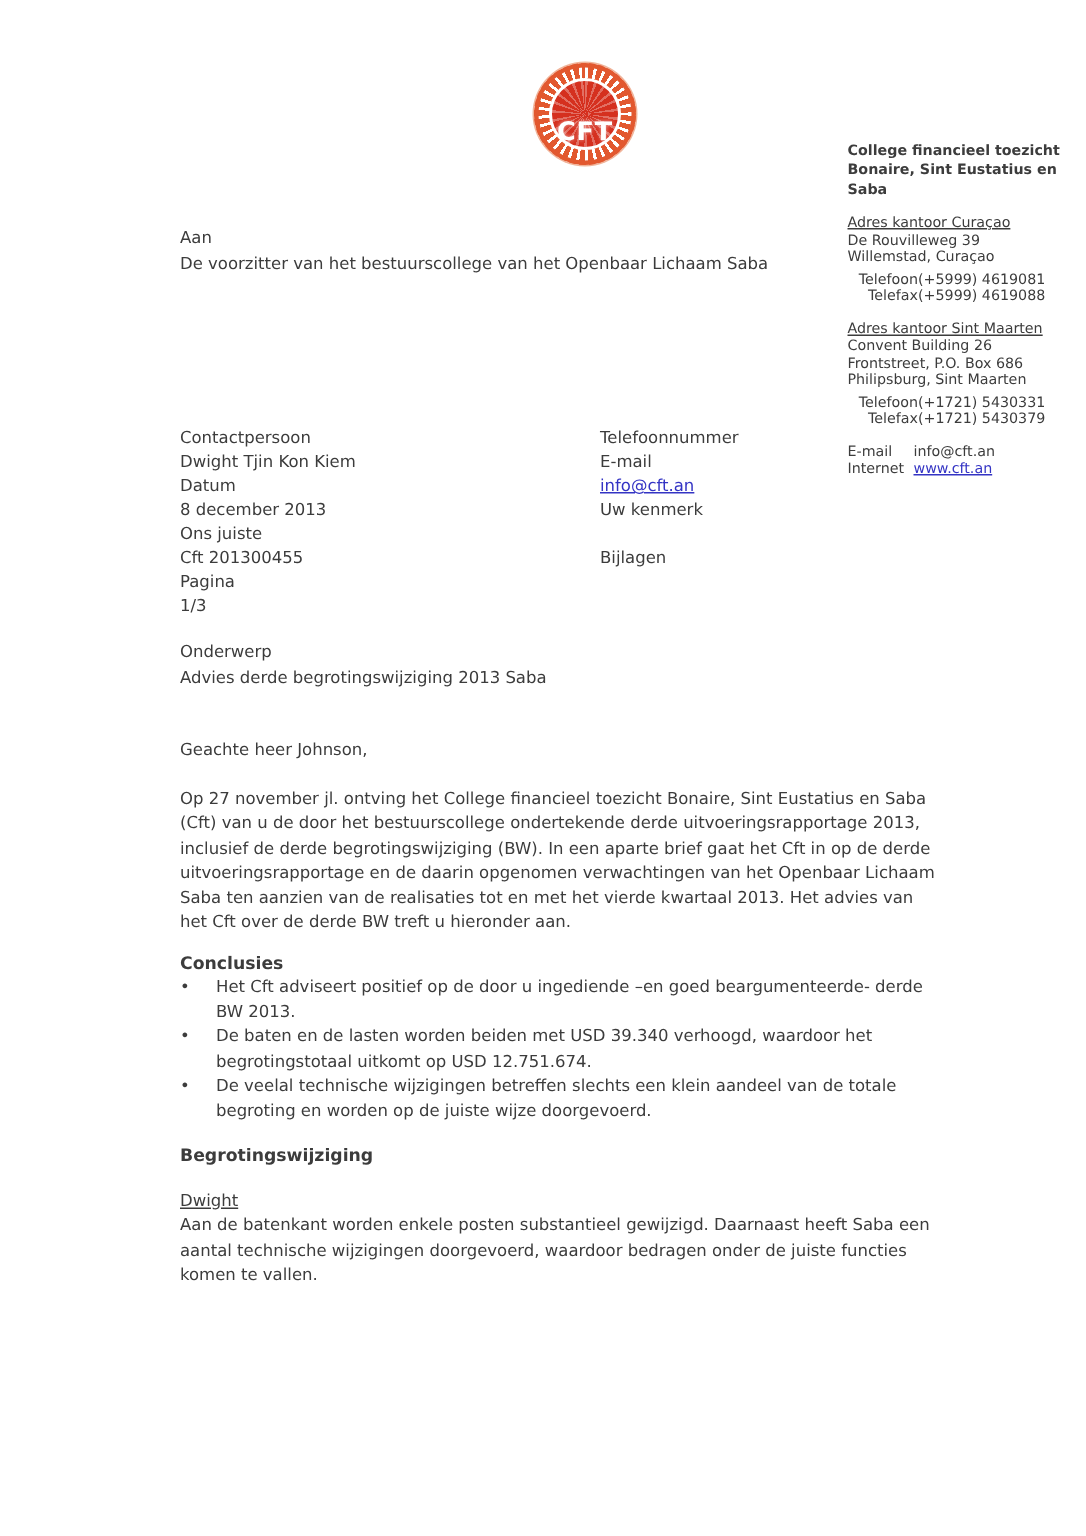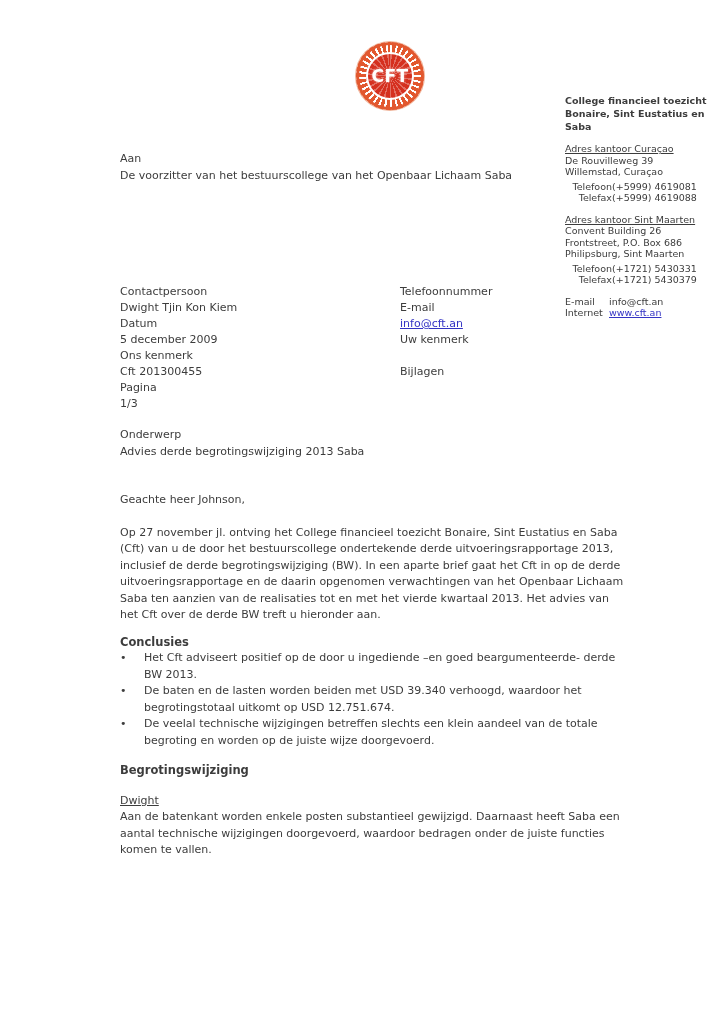--- a/index.html
+++ b/index.html
@@ -17,21 +17,21 @@
     border-radius:50%;
     background:repeating-conic-gradient(#ffffff 0deg 4deg,#e2582f 4deg 11deg);
     box-shadow:inset 0 0 0 3px #e2582f, 0 0 0 1px #f0b49a;
   }
   .logo-core{
     position:absolute;left:10px;top:10px;width:48px;height:48px;
     border-radius:50%;
     background:repeating-conic-gradient(rgba(255,255,255,0.30) 0deg 5deg,rgba(255,255,255,0) 5deg 16deg),#d5301f;
     border:2px solid #ffffff;
     box-sizing:border-box;
-    display:flex;align-items:center;justify-content:center;
+    display:flex;align-items:flex-end;justify-content:center;
   }
   .logo-text{
     color:#ffffff;font-weight:bold;font-size:17px;letter-spacing:0.5px;
     text-shadow:0 0 3px rgba(255,255,255,0.6);
   }
   
   .sidebar{
     position:absolute;left:565px;top:94px;width:150px;
     font-size:9.5px;line-height:11.5px;
   }
@@ -133,22 +133,22 @@
     <div class="recipient">
       <div>Aan</div>
       <div>De voorzitter van het bestuurscollege van het Openbaar Lichaam Saba</div>
     </div>
 
     <div class="meta">
       <div class="meta-col">
         <div>Contactpersoon</div>
         <div>Dwight Tjin Kon Kiem</div>
         <div>Datum</div>
-        <div>5 december 2009</div>
-        <div>Ons kenmerk</div>
+        <div>8 december 2013</div>
+        <div>Ons juiste</div>
         <div>Cft 201300455</div>
         <div>Pagina</div>
         <div>1/3</div>
       </div>
       <div class="meta-col">
         <div>Telefoonnummer</div>
         <div>E-mail</div>
         <div><a class="link">info@cft.an</a></div>
         <div>Uw kenmerk</div>
         <div></div>

